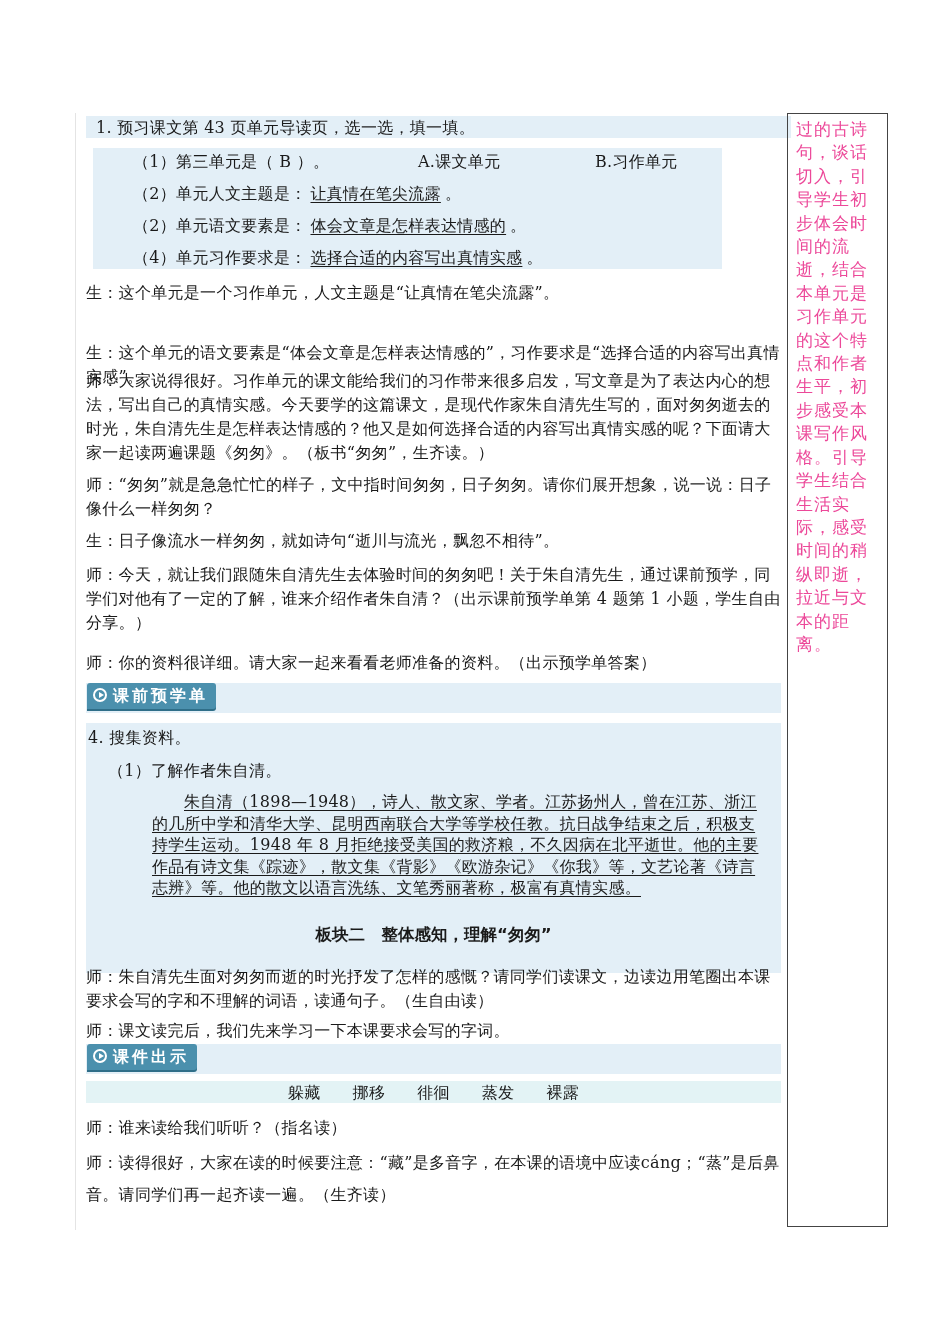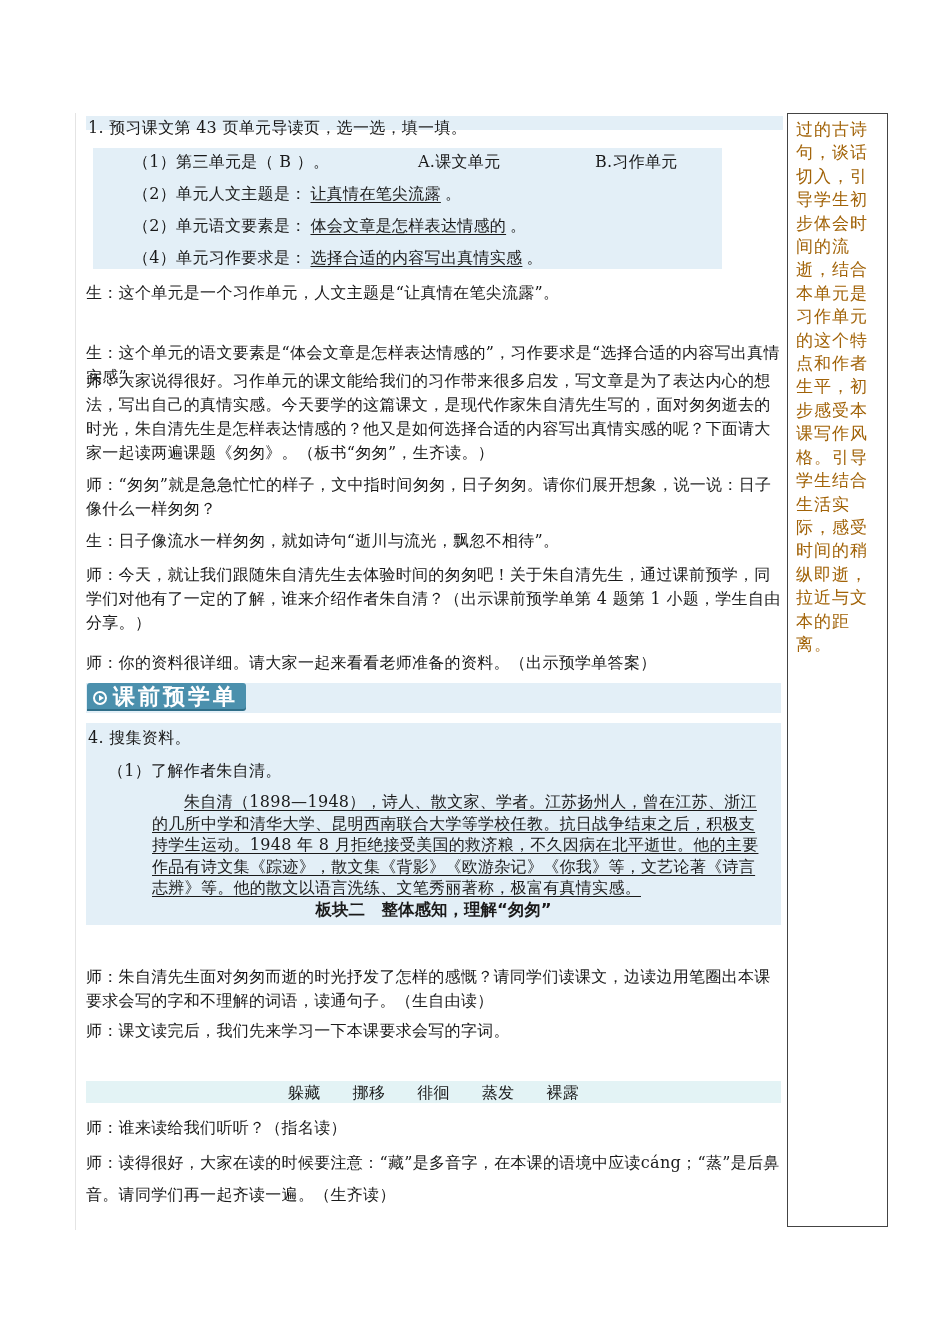--- a/index.html
+++ b/index.html
@@ -12,42 +12,42 @@
       position: absolute; left: 75px; top: 113px; width: 705px; height: 1117px;
       border-left: 1px solid #e4e4e4;
     }
     .side-col {
       position: absolute; left: 787px; top: 113px; width: 101px; height: 1114px;
       border: 1.5px solid #444;
       box-sizing: border-box;
       padding: 4px 4px 0 8px;
       font-family: "DejaVu Sans", "Liberation Sans", sans-serif;
       font-size: 17px; line-height: 23.4px; letter-spacing: 1px;
-      color: #a16207;
+      color: #ec4899;
       word-break: break-all;
     }
     .blk { position: absolute; left: 10px; width: 695px; }
     .p {
       font-size: 16px; line-height: 24px; color: #1a1a1a;
       letter-spacing: 0.3px;
     }
     .tint { background: #e3eff7; }
     .tint2 { background: #e3f3f5; }
 
-    .q1-title { top: 3px; height: 14px; padding-left: 2px; }
+    .q1-title { top: 3px; height: 22px; padding-left: 10px; }
     .q1-box { left: 17px; width: 629px; top: 35px; height: 121px; }
     .q1-line { position: absolute; left: 40px; font-size: 16px; white-space: nowrap; }
     .blank { text-decoration: underline; text-underline-offset: 3px; padding: 0 4px; }
     .opt { position: absolute; }
 
     .banner-row { height: 30px; }
     .banner {
       position: absolute; left: 1px; top: 0; height: 26px;
       background: #4b90ad; color: #fff; border-radius: 3px 3px 3px 0;
-      font-size: 22px; line-height: 26px; padding: 0 8px 0 6px;
+      font-size: 16px; line-height: 26px; padding: 0 8px 0 6px;
       letter-spacing: 3px; font-weight: bold;
       box-shadow: 0 2px 0 #2f6e88;
     }
     .play-icon {
       display: inline-block; width: 14px; height: 14px; border: 2px solid #fff; border-radius: 50%;
       box-sizing: border-box; position: relative; vertical-align: -1px; margin-right: 6px;
     }
     .play-icon::after {
       content: ""; position: absolute; left: 3.5px; top: 2px;
       border-left: 5px solid #fff; border-top: 3px solid transparent; border-bottom: 3px solid transparent;
@@ -89,31 +89,36 @@
   <div class="blk p" style="top:416px;">生：日子像流水一样匆匆，就如诗句“逝川与流光，飘忽不相待”。</div>
   <div class="blk p" style="top:450px;">师：今天，就让我们跟随朱自清先生去体验时间的匆匆吧！关于朱自清先生，通过课前预学，同学们对他有了一定的了解，谁来介绍作者朱自清？（出示课前预学单第 4 题第 1 小题，学生自由分享。）</div>
   <div class="blk p" style="top:538px;">师：你的资料很详细。请大家一起来看看老师准备的资料。（出示预学单答案）</div>
 
   <div class="blk tint banner-row" style="top:570px; left:10px;">
     <div class="banner">
       <span class="play-icon"></span><span>课前预学单</span>
     </div>
   </div>
 
-  <div class="blk tint" style="top:610px; height:202px;text-decoration:underline;">
+  <div class="blk tint" style="top:610px; height:250px;text-decoration:underline;">
     <div class="p" style="position:absolute; left:2px; top:3px;">4. 搜集资料。</div>
     <div class="p" style="position:absolute; left:22px; top:36px;">（1）了解作者朱自清。</div>
     <div class="p bio" style="position:absolute; left:66px; top:68px; width:614px; text-indent:32px; line-height:21.5px;">朱自清（1898—1948），诗人、散文家、学者。江苏扬州人，曾在江苏、浙江的几所中学和清华大学、昆明西南联合大学等学校任教。抗日战争结束之后，积极支持学生运动。1948 年 8 月拒绝接受美国的救济粮，不久因病在北平逝世。他的主要作品有诗文集《踪迹》，散文集《背影》《欧游杂记》《你我》等，文艺论著《诗言志辨》等。他的散文以语言洗练、文笔秀丽著称，极富有真情实感。</div>
   </div>
 
-  <div class="blk heading" style="top:786px;">板块二　整体感知，理解“匆匆”</div>
+  <div class="blk heading" style="top:811px;">板块二　整体感知，理解“匆匆”</div>
 
   <div class="blk p" style="top:852px;">师：朱自清先生面对匆匆而逝的时光抒发了怎样的感慨？请同学们读课文，边读边用笔圈出本课要求会写的字和不理解的词语，读通句子。（生自由读）</div>
   <div class="blk p" style="top:906px;">师：课文读完后，我们先来学习一下本课要求会写的字词。</div>
 
+  <div class="blk tint banner-row" style="top:931px; left:10px;">
+    <div class="banner">
+      <span class="play-icon"></span><span>课件出示</span>
+    </div>
+  </div>
 
   <div class="blk p" style="top:1003px;">师：谁来读给我们听听？（指名读）</div>
 
   <div class="blk p tint2 words" style="top:968px; height:22px;">
     <span>躲藏</span><span>挪移</span><span>徘徊</span><span>蒸发</span><span>裸露</span>
   </div>
   <div class="blk p" style="top:1034px; line-height:32px;">师：读得很好，大家在读的时候要注意：“藏”是多音字，在本课的语境中应读cáng；“蒸”是后鼻音。请同学们再一起齐读一遍。（生齐读）</div>
 </div>
 
 <div class="side-col">

